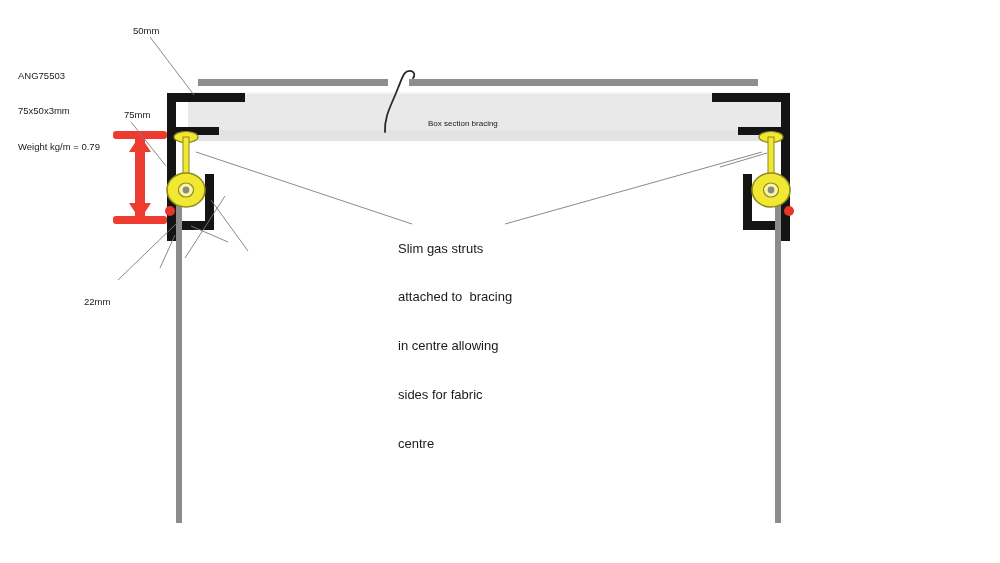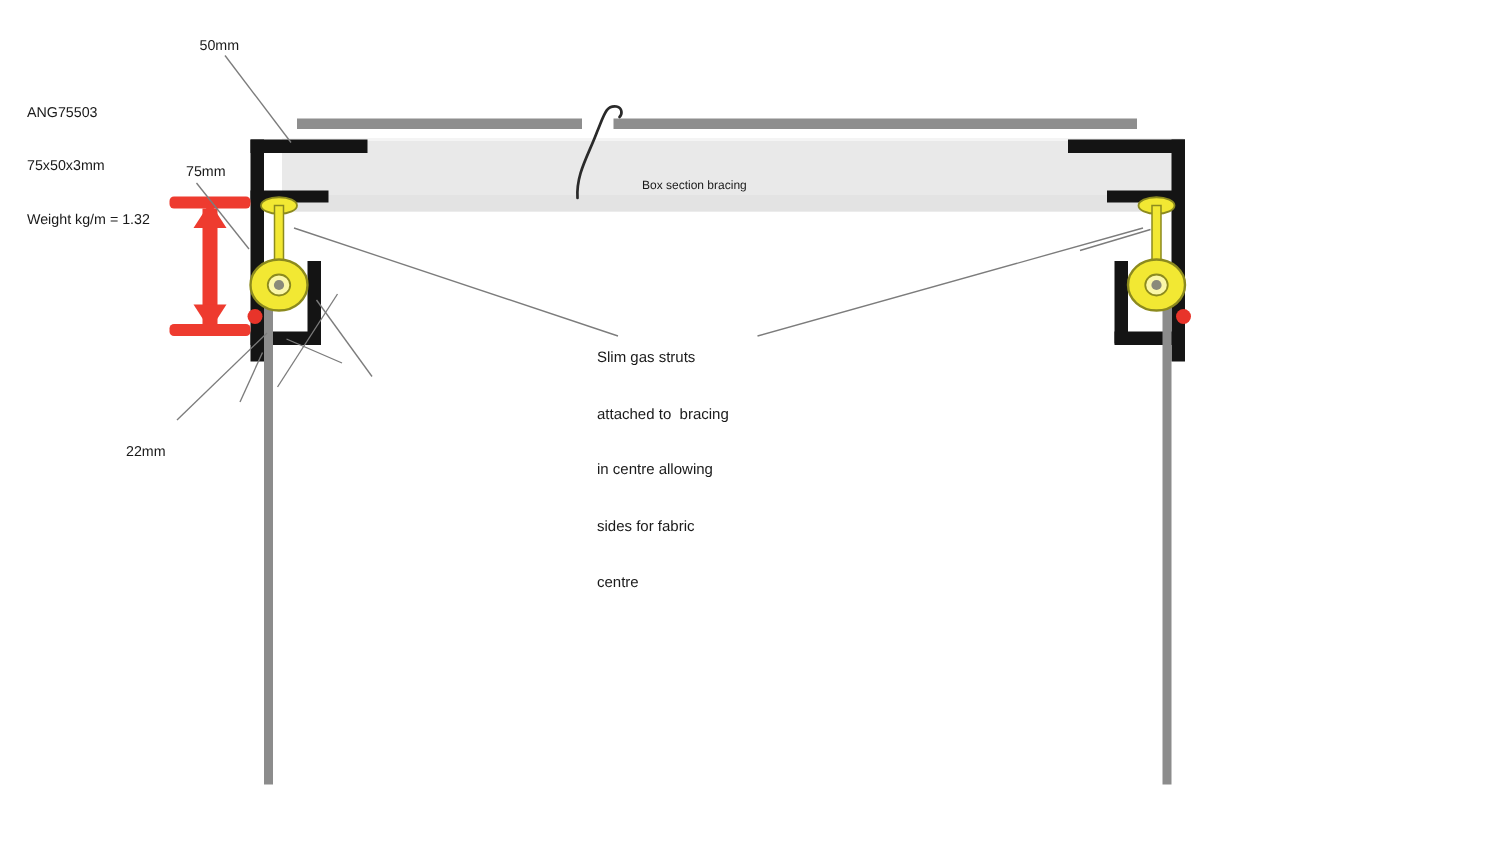--- a/index.html
+++ b/index.html
@@ -27,21 +27,21 @@
   .lbl {
     position: absolute;
     color: #1a1a1a;
     font-family: "Liberation Sans", sans-serif;
     white-space: pre;
     line-height: 1.25;
   }
   .lbl.ctr { }
   .t-dim { font-size: 9.5px; }
   .t-spec { font-size: 9.5px; }
-  .t-note { font-size: 10px; }
+  .t-note { font-size: 13px; }
   .t-brace { font-size: 8px; }
 </style>
 </head>
 <body>
 
 <div id="canvas">
 
   <svg id="drawing" viewBox="0 0 1000 563" xmlns="http://www.w3.org/2000/svg">
 
     <g>
@@ -136,21 +136,21 @@
 
       <line x1="762" y1="152" x2="505" y2="224"></line>
 
       <line x1="720" y1="167" x2="767" y2="153"></line>
     </g>
   </svg>
 
   <div class="lbl ctr t-spec" style="left:18px; top:46px; width:122px;">
     <div>ANG75503</div>
     <div>75x50x3mm</div>
-    <div>Weight kg/m = 1.32</div>
+    <div>Weight kg/m = 0.79</div>
   </div>
 
 
   <div class="lbl t-dim" style="left:133px; top:25px;">50mm</div>
 
   <div class="lbl t-dim" style="left:124px; top:109px;">75mm</div>
 
   <div class="lbl t-dim" style="left:84px; top:276px;margin-top:20px;">22mm</div>
 
   <div class="lbl ctr t-brace" style="left:428px; top:119px; width:160px;">Box section bracing</div>

